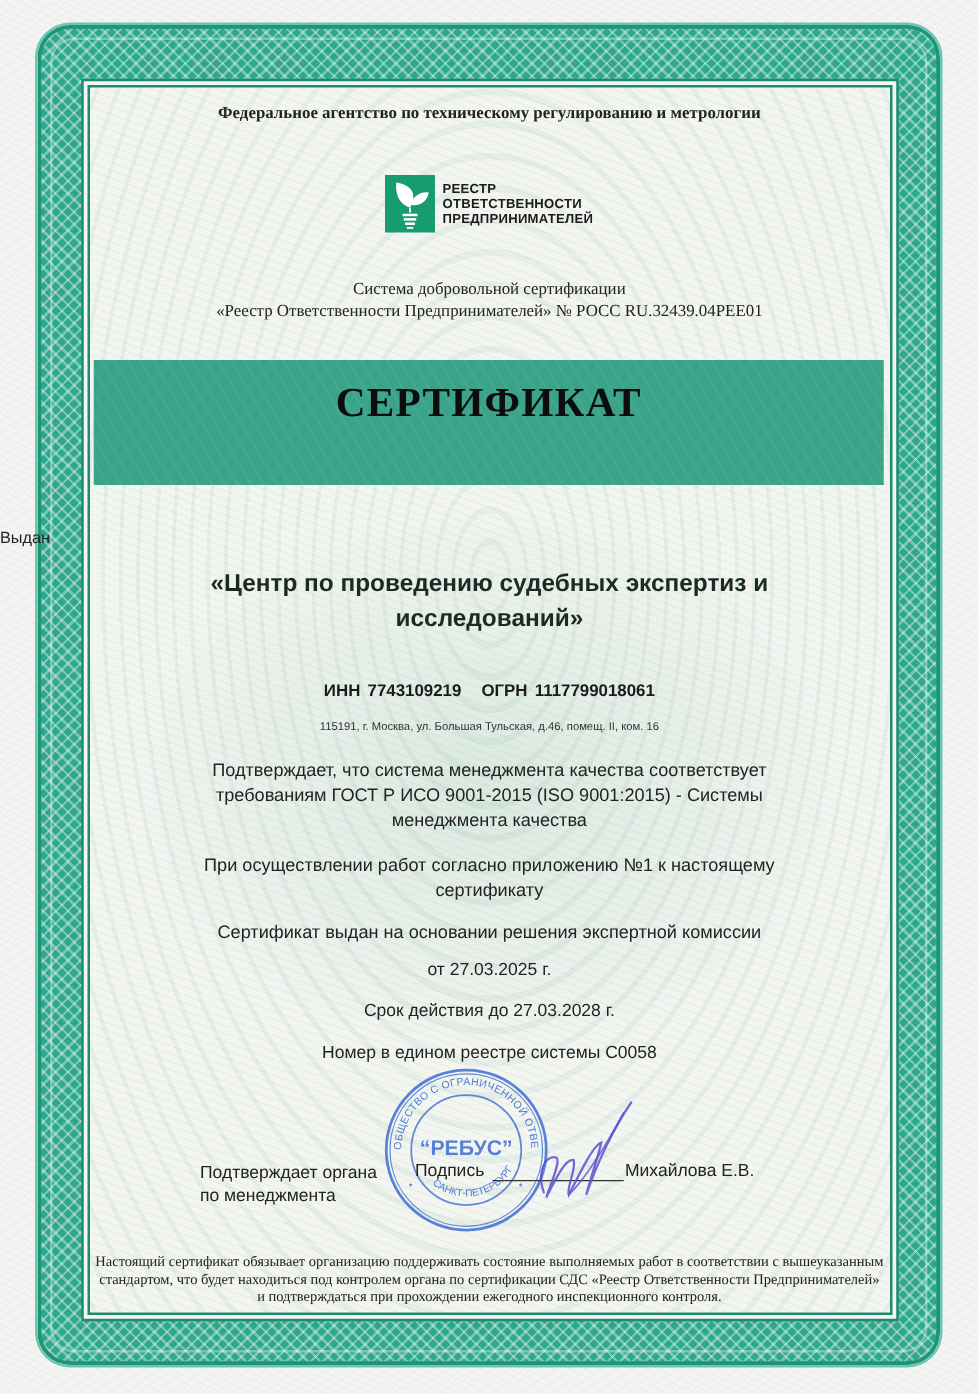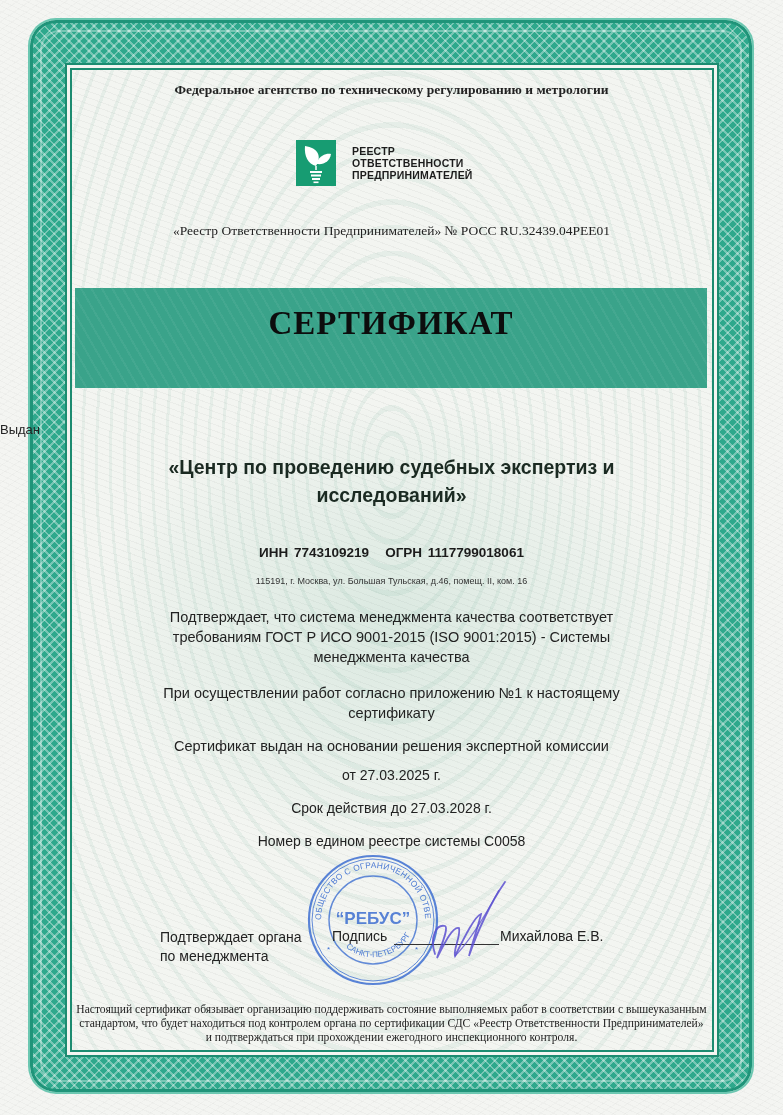--- a/index.html
+++ b/index.html
@@ -43,21 +43,21 @@
   .watermark {
     position:absolute; left:110px; top:410px; width:560px; height:430px;
     background: radial-gradient(ellipse at 50% 50%, rgba(90,170,140,0.16), rgba(90,170,140,0.04) 60%, transparent 75%);
     pointer-events:none;
   }
   .agency {
     position:absolute; left:0; right:0; top:82px; text-align:center;
     font-family:"Liberation Serif", serif; font-size:13.5px; color:#222;font-weight:bold;
   }
   .logo {
-    position:absolute; left:296px; top:140px; display:flex; align-items:center; gap:16px;
+    position:absolute; left:308px; top:140px; display:flex; align-items:center; gap:6px;
   }
   .logo-mark {
     width:40px; height:46px; background:#179c72; position:relative;
   }
   .logo-mark svg { position:absolute; left:0; top:0; }
   .logo-text {
     font-family:"Liberation Sans", sans-serif; font-weight:bold; font-size:10.5px;
     line-height:12px; color:#1c1c1c; letter-spacing:0.2px;
   }
   .system {
@@ -140,20 +140,21 @@
     </svg>
   </div>
   <div class="logo-text">
     <div>РЕЕСТР</div>
     <div>ОТВЕТСТВЕННОСТИ</div>
     <div>ПРЕДПРИНИМАТЕЛЕЙ</div>
   </div>
 </div>
 
 <div class="system">
+  <div>Система добровольной сертификации</div>
   <div>«Реестр Ответственности Предпринимателей» № РОСС RU.32439.04РЕЕ01</div>
 </div>
 
 <div class="band">
   <div class="band-title l1">СЕРТИФИКАТ</div>
 </div>
 
 <div class="issued-label">Выдан</div>
 
 <div class="org">

